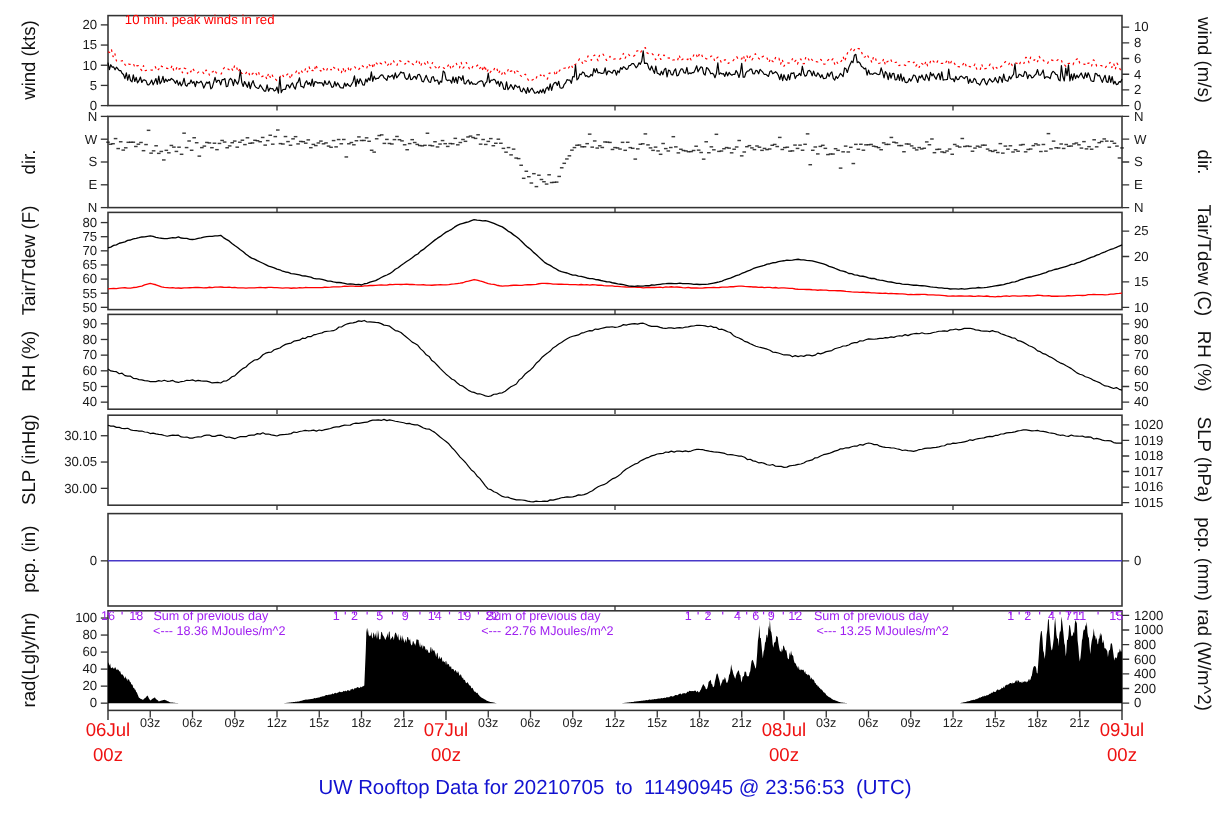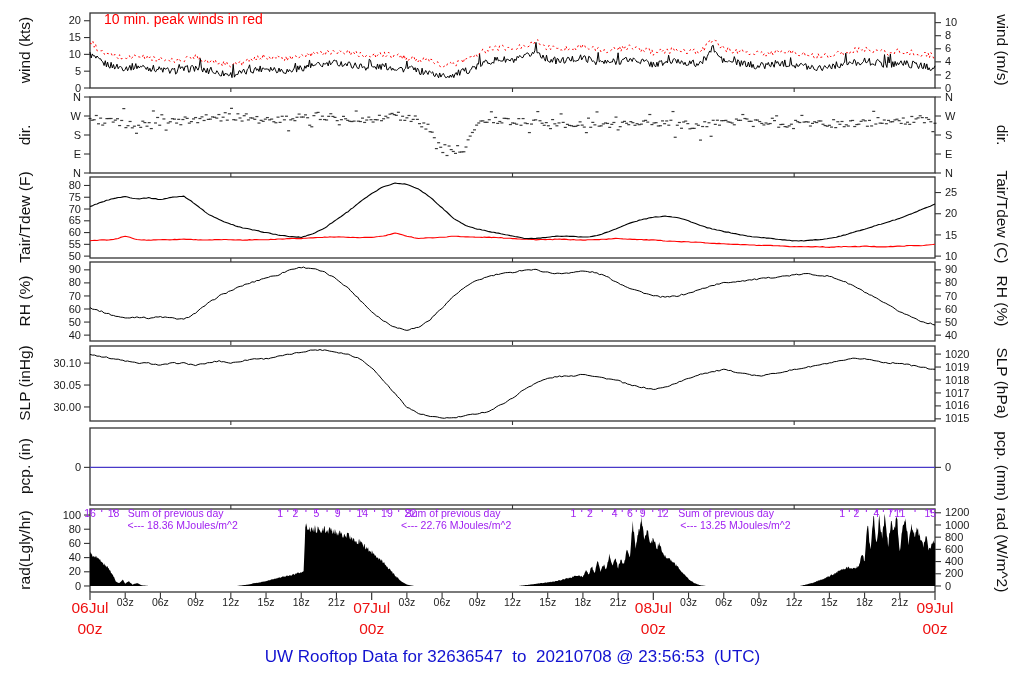--- a/index.html
+++ b/index.html
@@ -3,21 +3,21 @@
 <meta charset="utf-8">
 <style>
   html,body{margin:0;padding:0;background:#ffffff;}
   body{width:1024px;height:700px;position:relative;overflow:hidden;
        font-family:"Liberation Sans",sans-serif;}
   .stage{position:absolute;inset:0;}
   #plot{position:absolute;left:0;top:0;}
   .ylab{position:absolute;font-size:15.5px;color:#111;white-space:nowrap;
         transform:translate(-50%,-50%) rotate(-90deg);}
   .ylab.r{transform:translate(-50%,-50%) rotate(90deg);}
-  .note{position:absolute;left:104px;top:11px;font-size:14px;color:#ff0000;}
+  .note{position:absolute;left:104px;top:11px;font-size:11px;color:#ff0000;}
   .title{position:absolute;left:90px;width:845px;top:647px;text-align:center;
          font-size:17px;color:#1212d0;white-space:pre;}
 </style>
 </head>
 <body>
 
 <div class="stage">
   <svg id="plot" width="1024" height="700">
       <rect x="90" y="13" width="845" height="75" fill="none" stroke="#333333" stroke-width="1.3"></rect>
       <rect x="90" y="97" width="845" height="76" fill="none" stroke="#333333" stroke-width="1.3"></rect>
@@ -721,14 +721,14 @@
   <div class="ylab" style="left:25px;top:550px">rad(Lgly/hr)</div>
 
   <div class="ylab r" style="left:1002px;top:50px">wind (m/s)</div>
   <div class="ylab r" style="left:1002px;top:135px">dir.</div>
   <div class="ylab r" style="left:1002px;top:217px">Tair/Tdew (C)</div>
   <div class="ylab r" style="left:1002px;top:301px">RH (%)</div>
   <div class="ylab r" style="left:1002px;top:383px">SLP (hPa)</div>
   <div class="ylab r" style="left:1002px;top:466px">pcp. (mm)</div>
   <div class="ylab r" style="left:1002px;top:550px">rad (W/m^2)</div>
 
-  <div class="title" style="color: rgb(18, 18, 208);">UW Rooftop Data for 32636547  to  20210708 @ 23:56:53  (UTC)</div>
+  <div class="title" style="color: rgb(18, 18, 208);">UW Rooftop Data for 20210705  to  11490945 @ 23:56:53  (UTC)</div>
 </div>
 
 </body></html>

